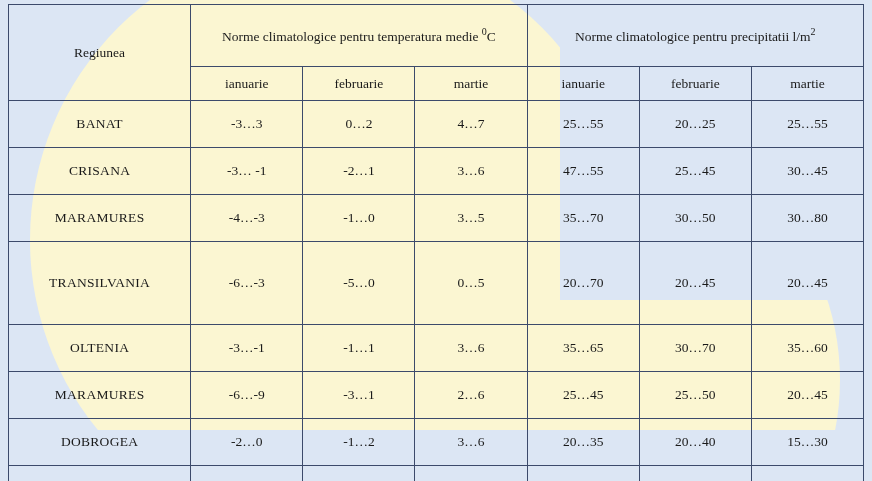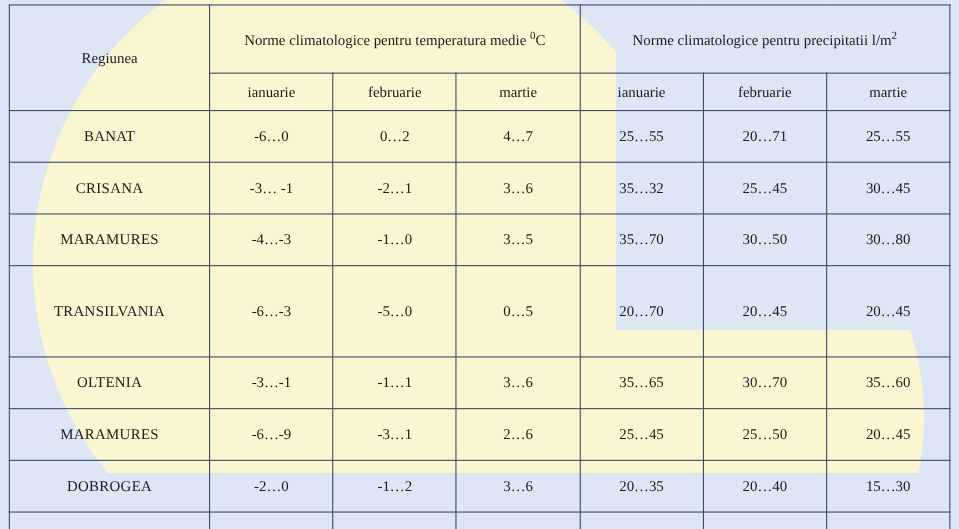--- a/index.html
+++ b/index.html
@@ -133,33 +133,33 @@
           <th>februarie</th>
           <th>martie</th>
           <th>ianuarie</th>
           <th>februarie</th>
           <th>martie</th>
         </tr>
       </thead>
       <tbody>
         <tr class="row-data">
           <td class="region-cell">BANAT</td>
-          <td>-6…0</td>
+          <td>-3…3</td>
           <td>0…2</td>
           <td>4…7</td>
           <td>25…55</td>
-          <td>20…71</td>
+          <td>20…25</td>
           <td>25…55</td>
         </tr>
         <tr class="row-data">
           <td class="region-cell">CRISANA</td>
           <td>-3… -1</td>
           <td>-2…1</td>
           <td>3…6</td>
-          <td>35…32</td>
+          <td>47…55</td>
           <td>25…45</td>
           <td>30…45</td>
         </tr>
         <tr class="row-data">
           <td class="region-cell">MARAMURES</td>
           <td>-4…-3</td>
           <td>-1…0</td>
           <td>3…5</td>
           <td>35…70</td>
           <td>30…50</td>

